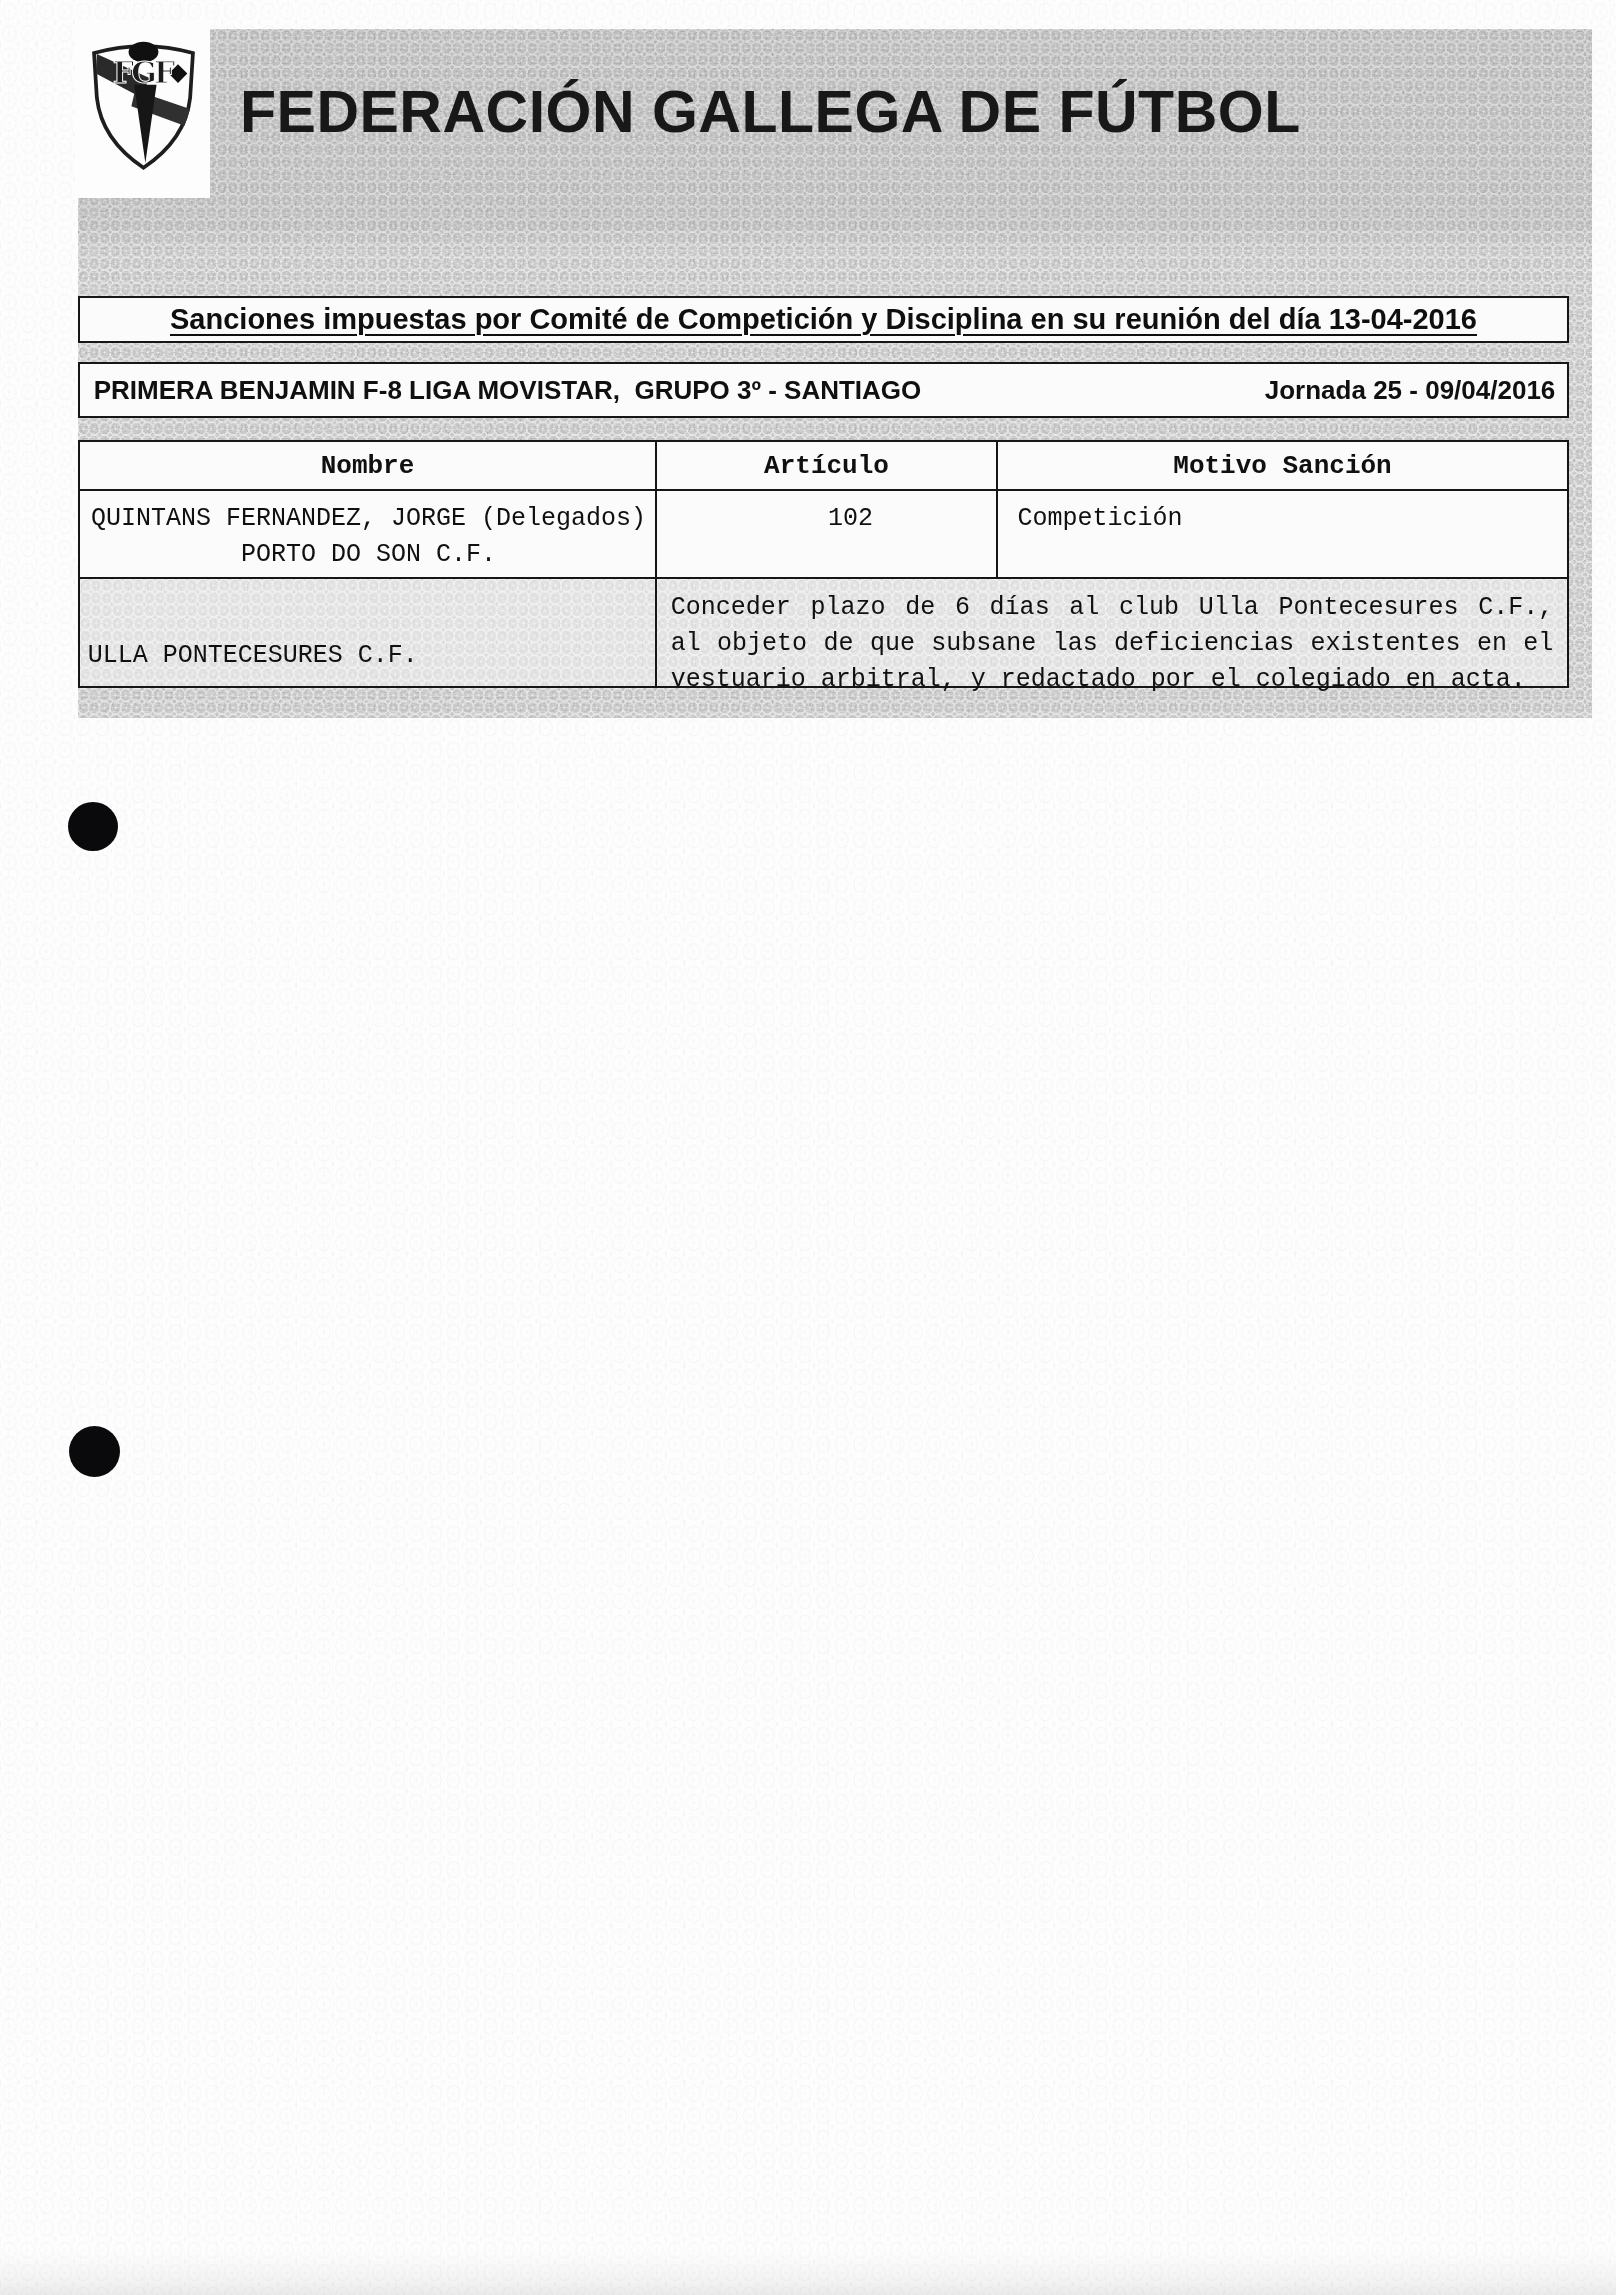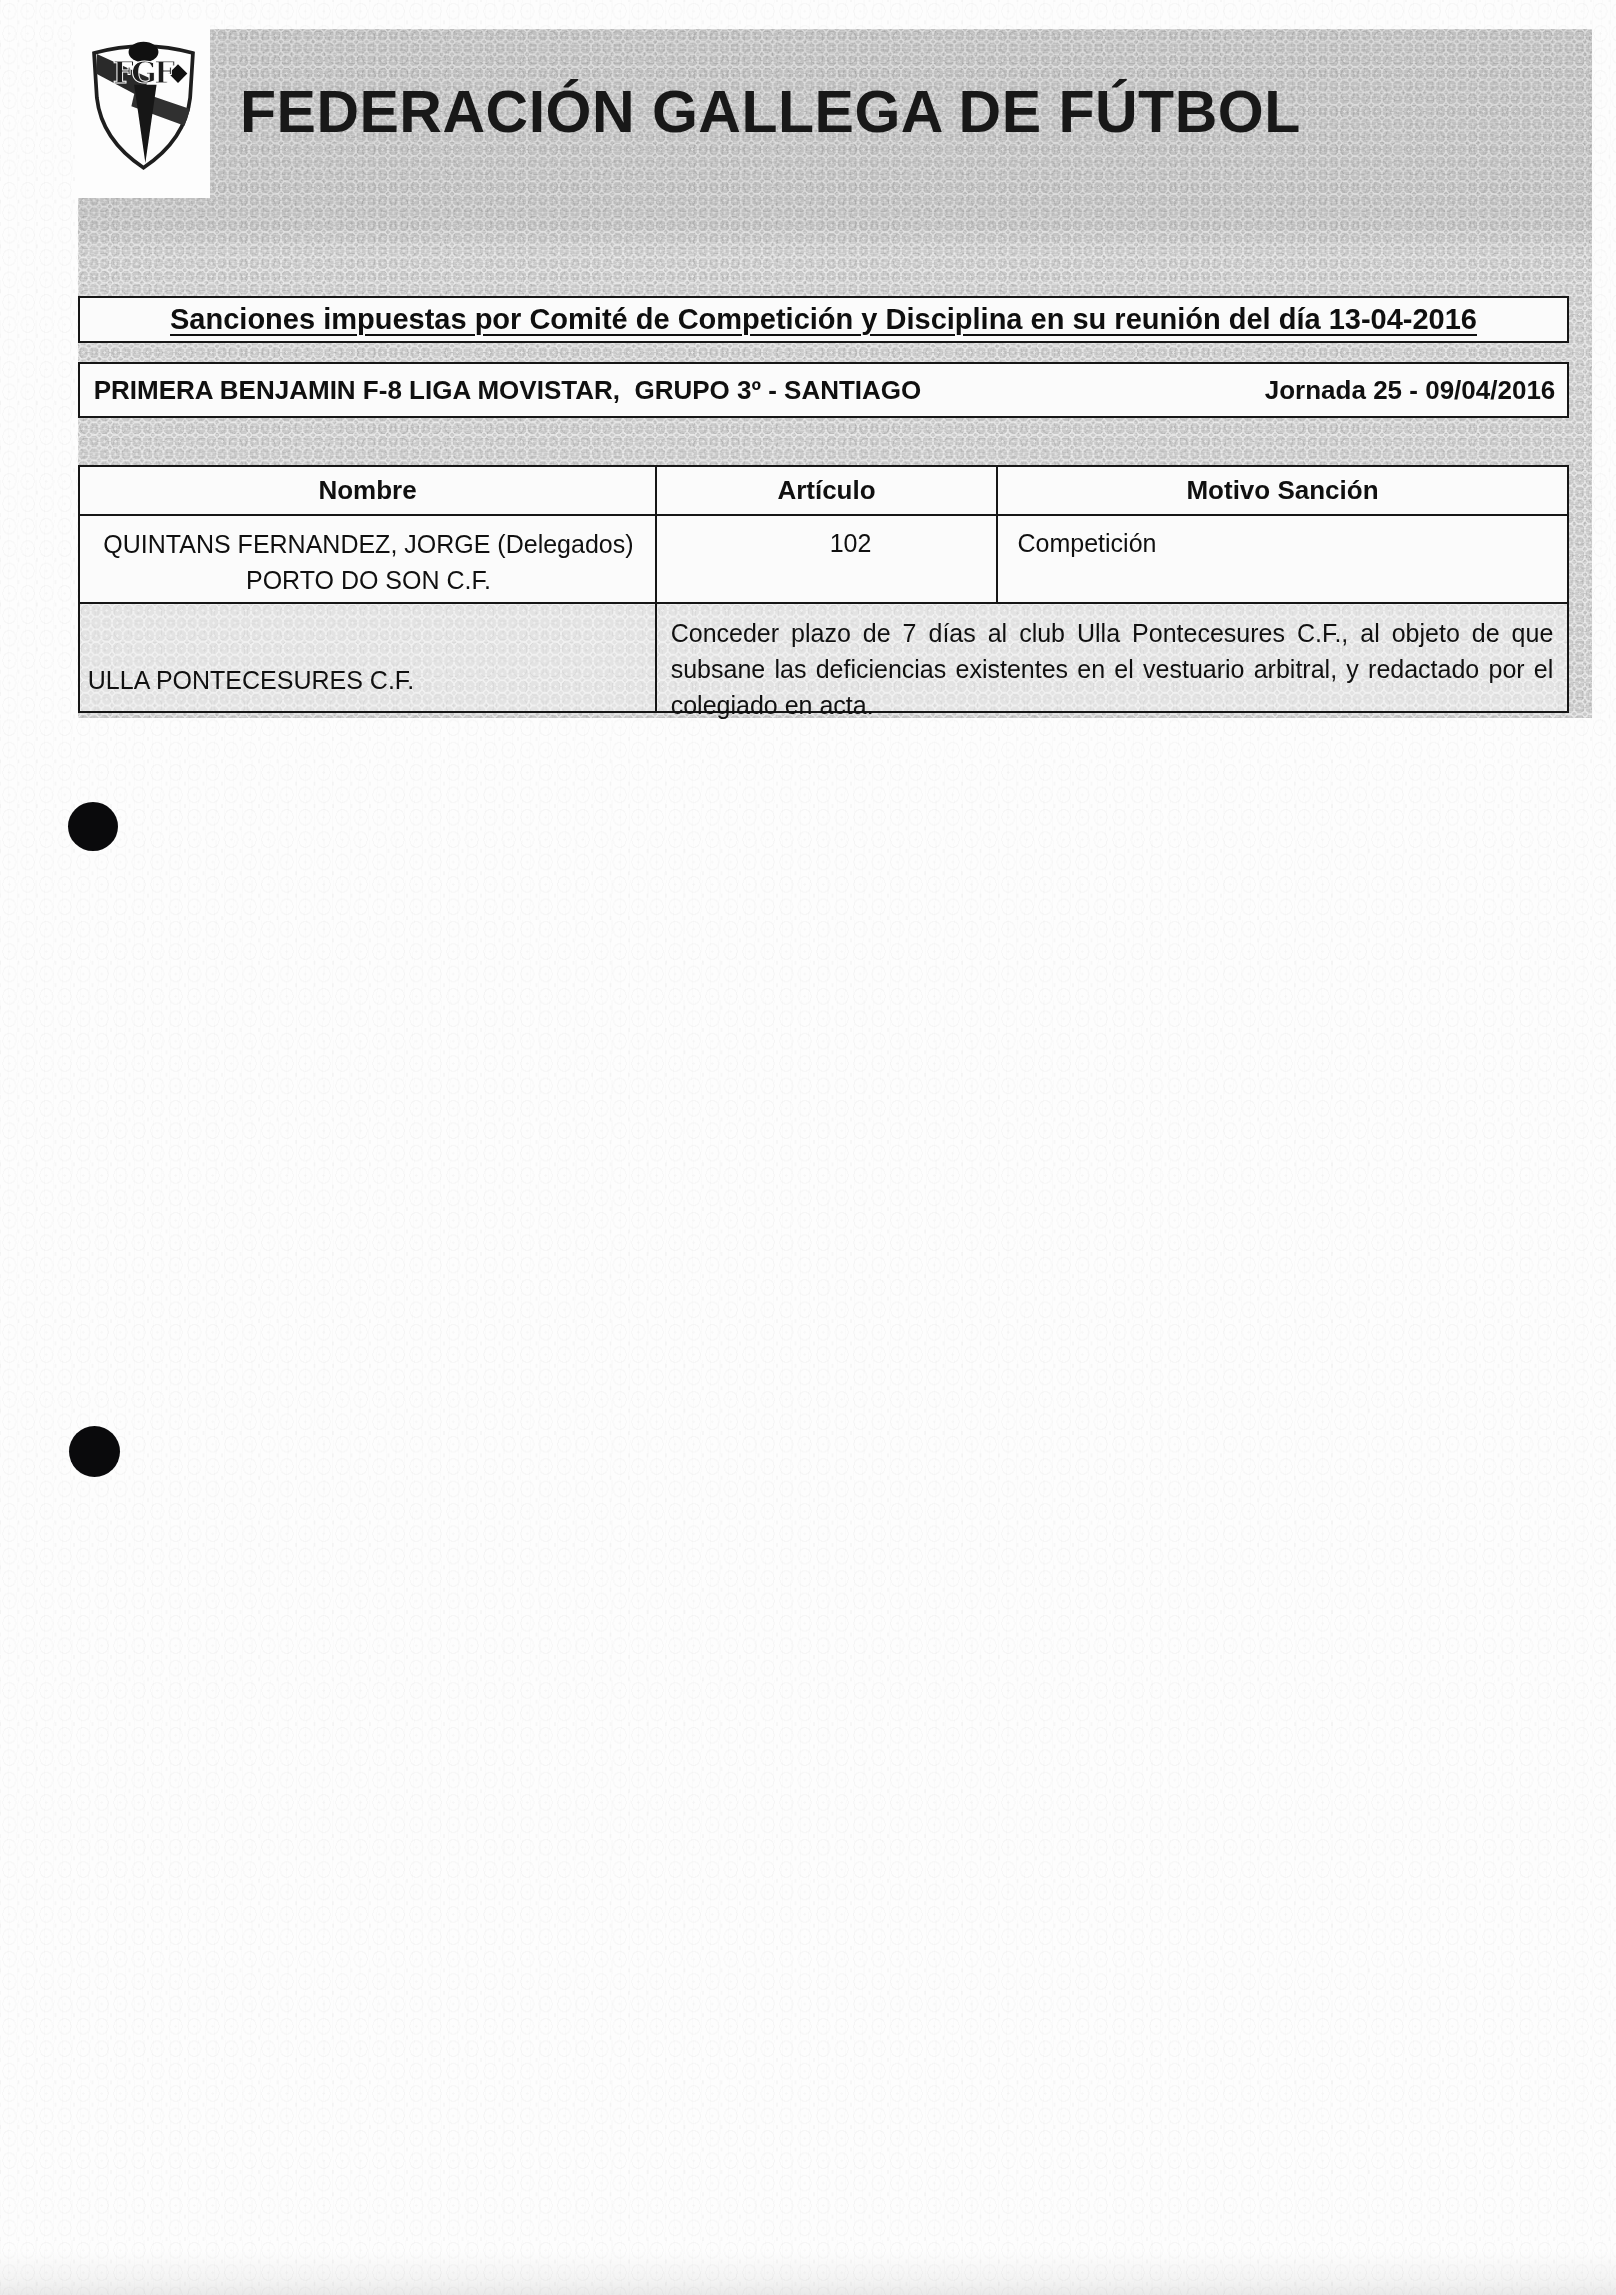--- a/index.html
+++ b/index.html
@@ -46,22 +46,22 @@
     text-underline-offset:4.9px;text-decoration-thickness:2.4px;color:#0f0f0f;
     white-space:nowrap;
   }
   .bar-competition{
     top:362px;height:56px;display:flex;align-items:center;justify-content:space-between;
     padding:0 11.7px 0 13.7px;font-size:26px;font-weight:bold;color:#101010;gap:21px;
   }
   .bar-competition .left{white-space:pre-wrap;}
   .bar-competition .right{white-space:nowrap;}
   .sanctions-table{
-    position:absolute;left:78px;top:465px;width:1491px;box-sizing:border-box;
-    border:2.9px solid #161616;background:#fbfbfb;font-size:25px;color:#101010;
+    position:absolute;left:78px;top:440px;width:1491px;box-sizing:border-box;
+    border:2.9px solid #161616;background:#fbfbfb;font-size:25px;color:#101010;font-family:Liberation Mono, monospace;
   }
   .t-row{display:flex;box-sizing:border-box;}
   .t-row .cell{box-sizing:border-box;}
   .row-head{height:49px;border-bottom:2.9px solid #161616;}
   .row-head .cell{
     display:flex;align-items:center;justify-content:center;
     font-weight:bold;font-size:26px;
   }
   .c1{width:577px;border-right:2.9px solid #161616;}
   .c2{width:341px;border-right:2.9px solid #161616;}
@@ -133,21 +133,21 @@
       <div>PORTO DO SON C.F.</div>
     </div>
     <div class="cell c2">102</div>
     <div class="cell c3">Competición</div>
   </div>
 
   <div class="t-row row2">
     <div class="cell c1">
       <span>ULLA PONTECESURES C.F.</span>
     </div>
-    <div class="cell cmerge">Conceder plazo de 7 días al club Ulla Pontecesures C.F., al objeto de que subsane las deficiencias existentes en el vestuario arbitral, y redactado por el colegiado en acta.</div>
+    <div class="cell cmerge">Conceder plazo de 6 días al club Ulla Pontecesures C.F., al objeto de que subsane las deficiencias existentes en el vestuario arbitral, y redactado por el colegiado en acta.</div>
   </div>
 </div>
 
 <div class="punch-hole hole-1"></div>
 <div class="punch-hole hole-2"></div>
 
 <div class="bottom-fade"></div>
 
 
 </body></html>

